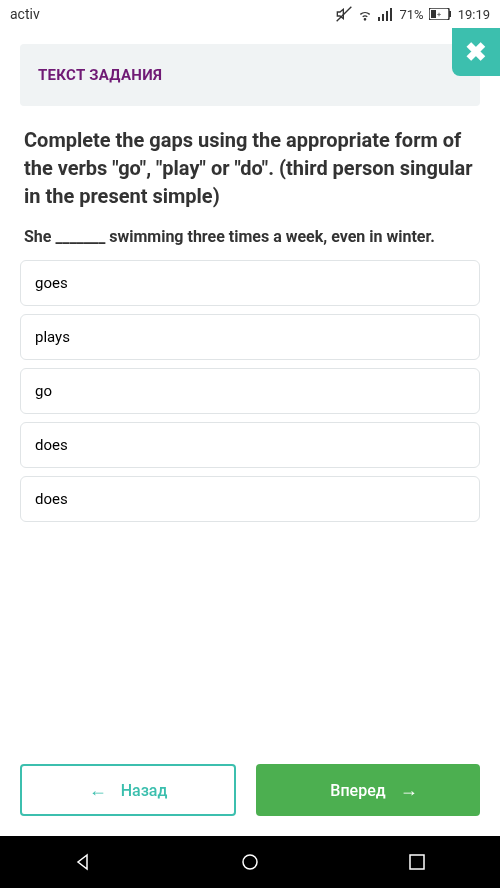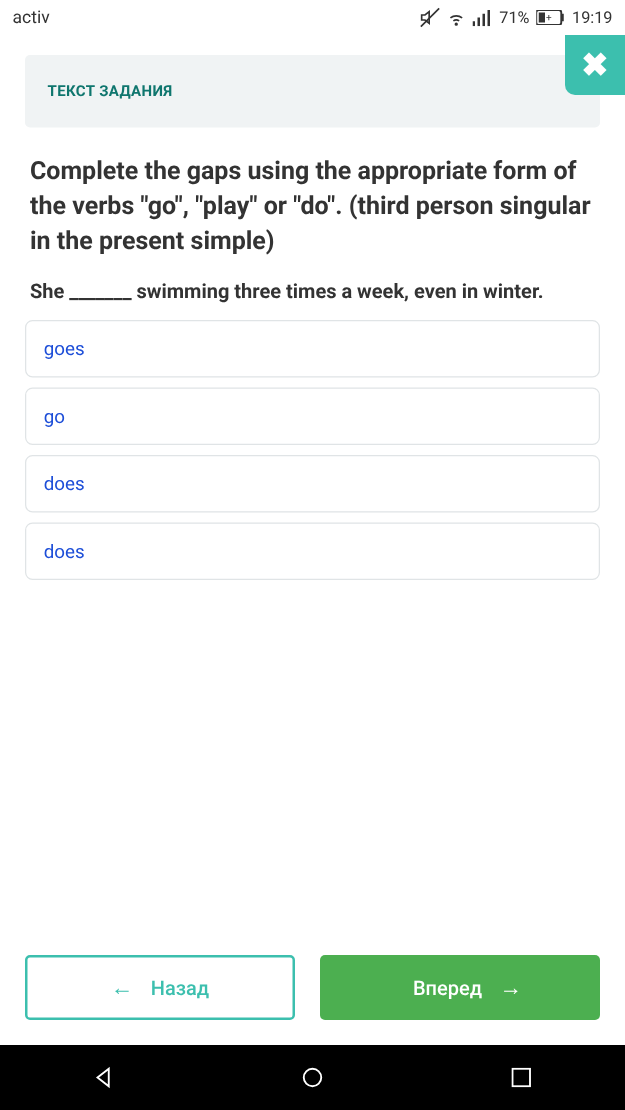--- a/index.html
+++ b/index.html
@@ -62,22 +62,22 @@
       cursor: pointer;
     }
     .task-header {
       background: #f0f3f4;
       padding: 22px 18px;
       border-radius: 4px;
       margin-top: 8px;
       margin-bottom: 20px;
     }
     .task-header-text {
-      color: #0f766e;
-      font-size: 12px;
+      color: #701a75;
+      font-size: 15px;
       font-weight: 700;
       letter-spacing: 0.3px;
     }
     .instruction {
       color: #333;
       font-size: 20px;
       font-weight: 700;
       line-height: 1.4;
       margin-bottom: 16px;
       padding: 0 4px;
@@ -93,21 +93,21 @@
     .options {
       display: flex;
       flex-direction: column;
       gap: 8px;
     }
     .option {
       border: 1px solid #e0e4e6;
       border-radius: 6px;
       padding: 13px 14px;
       font-size: 15px;
-      color: #1d4ed8;
+      color: #000000;
       cursor: pointer;
       background: #fff;
     }
     .nav-buttons {
       margin-top: auto;
       display: flex;
       justify-content: space-between;
       gap: 20px;
       padding-top: 50px;
     }
@@ -201,20 +201,21 @@
   <div class="task-header">
     <div class="task-header-text">ТЕКСТ ЗАДАНИЯ</div>
   </div>
 
   <div class="instruction">Complete the gaps using the appropriate form of the verbs "go", "play" or "do". (third person singular in the present simple)</div>
 
   <div class="question">She _______ swimming three times a week, even in winter.</div>
 
   <div class="options">
     <div class="option">goes</div>
+    <div class="option">plays</div>
     <div class="option">go</div>
     <div class="option">does</div>
     <div class="option">does</div>
   </div>
 
   <div class="nav-buttons">
     <div class="btn btn-back">
       <span class="arrow">←</span>
       <span>Назад</span>
     </div>

